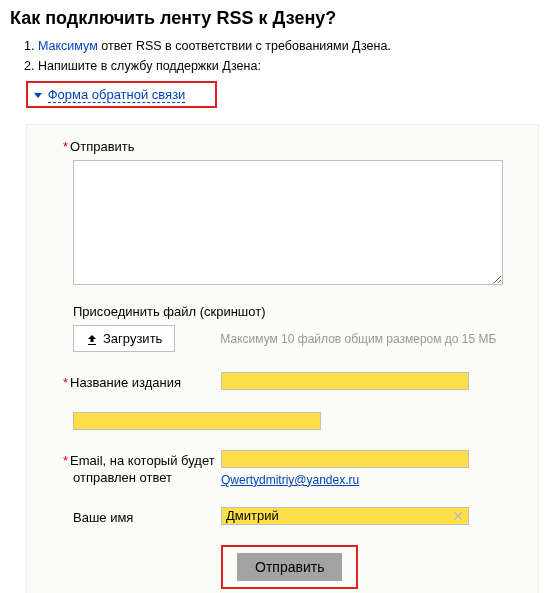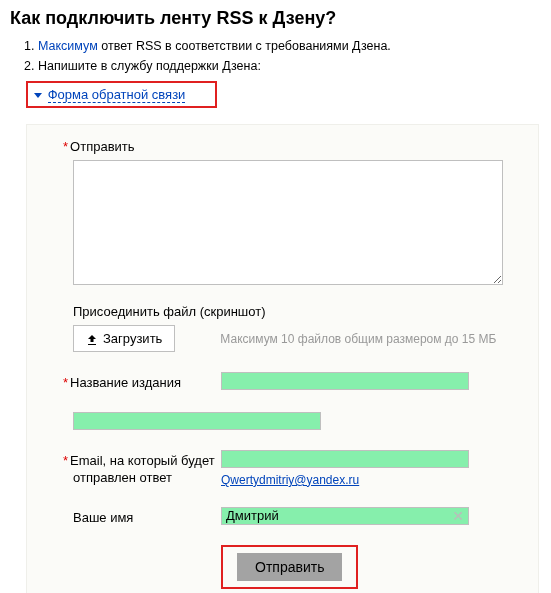--- a/index.html
+++ b/index.html
@@ -86,21 +86,21 @@
   font-size: 13px;
   padding-top: 3px;
   line-height: 1.3;
 }
 .field-label .required { margin-left: -10px; }
 .field-control { flex: 1; }
 .text-input {
   width: 248px;
   height: 18px;
   border: 1px solid #bfbfbf;
-  background: #86efac;
+  background: #fde047;
   font-family: inherit;
   font-size: 13px;
   padding: 0 4px;
 }
 .input-with-clear { position: relative; display: inline-block; }
 .clear-x {
   position: absolute;
   right: 5px;
   top: 50%;
   transform: translateY(-50%);

